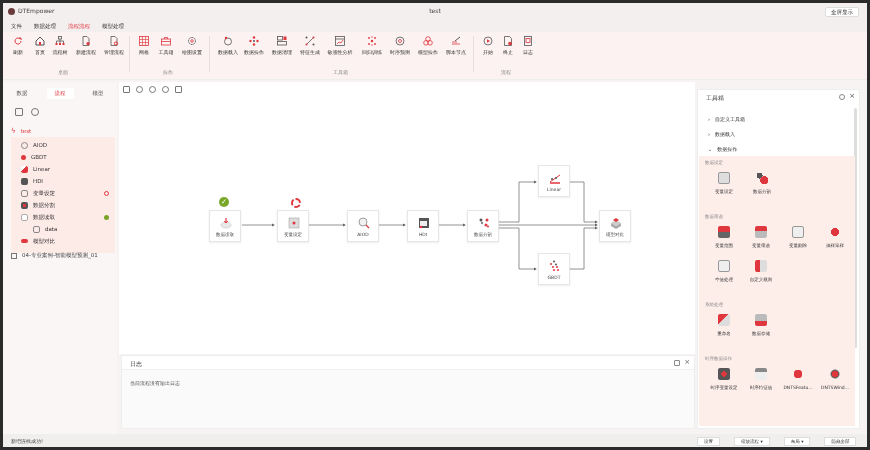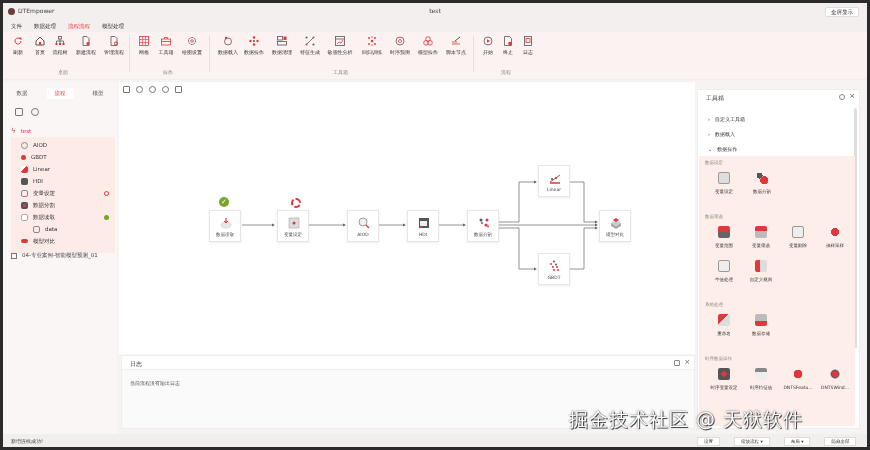--- a/index.html
+++ b/index.html
@@ -532,14 +532,13 @@
     </div>
   </div>
 
   <div class="footer-btns">
     <span class="fbtn">设置</span>
     <span class="fbtn" style="margin-left:8px">缩放流程 ▾</span>
     <span class="fbtn" style="margin-left:8px">布局 ▾</span>
     <span class="fbtn" style="margin-left:8px">隐藏全部</span>
   </div>
 
-  <div class="watermark">掘金技术社区 @ 天狱软件</div>
 </div>
 
 </body></html>

